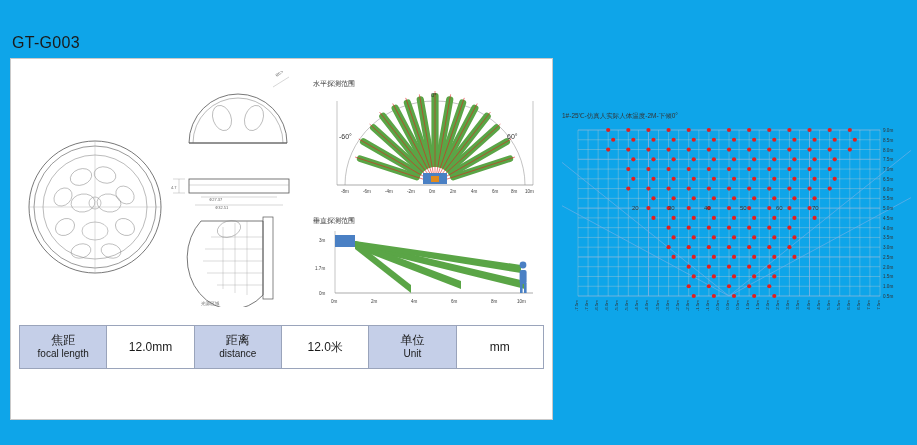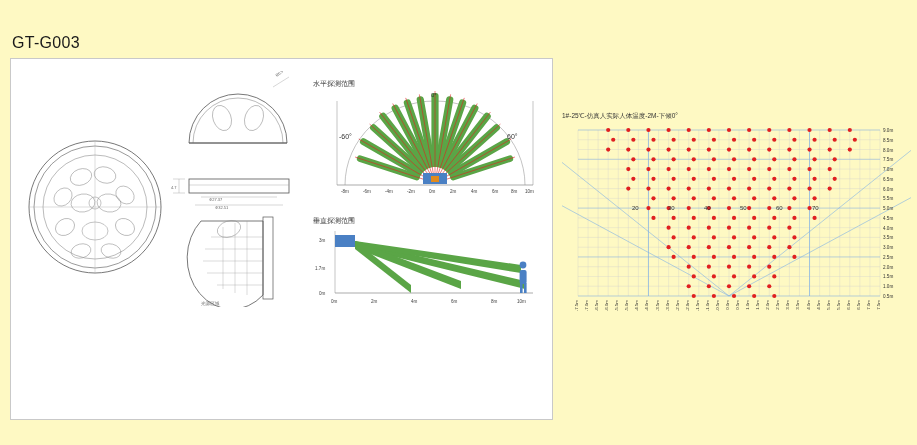--- a/index.html
+++ b/index.html
@@ -6,21 +6,21 @@
     margin: 0;
     padding: 0;
     background: #ffffff;
     font-family: "Liberation Sans", sans-serif;
   }
   #page {
     position: relative;
     width: 917px;
     height: 445px;
     overflow: hidden;
-    background: #fef9c3;
+    background: #0ea5e9;
   }
   #title {
     position: absolute;
     left: 12px;
     top: 34px;
     font-size: 16px;
     color: #1a1a1a;
     letter-spacing: 0.3px;
   }
   
@@ -377,20 +377,37 @@
           <text x="140" y="88">6m</text>
           <text x="180" y="88">8m</text>
           <text x="206" y="88">10m</text>
         </g>
       </svg>
 
     </div>
 
     <table id="spec-table">
       <tbody>
+        <tr>
+          <td class="label">
+            <span class="cn">焦距</span>
+            <span class="en">focal length</span>
+          </td>
+          <td class="value">12.0mm</td>
+          <td class="label">
+            <span class="cn">距离</span>
+            <span class="en">distance</span>
+          </td>
+          <td class="value">12.0米</td>
+          <td class="label">
+            <span class="cn">单位</span>
+            <span class="en">Unit</span>
+          </td>
+          <td class="value">mm</td>
+        </tr>
       </tbody>
     </table>
   </div>
 
   <div id="right-caption">1#-25℃-仿真人实际人体温度-2M-下倾0°</div>
 
   <div id="right-panel">
     <svg id="grid-plot" viewBox="0 0 349 205">
       <defs>
         <g id="ytickgroup"></g>

